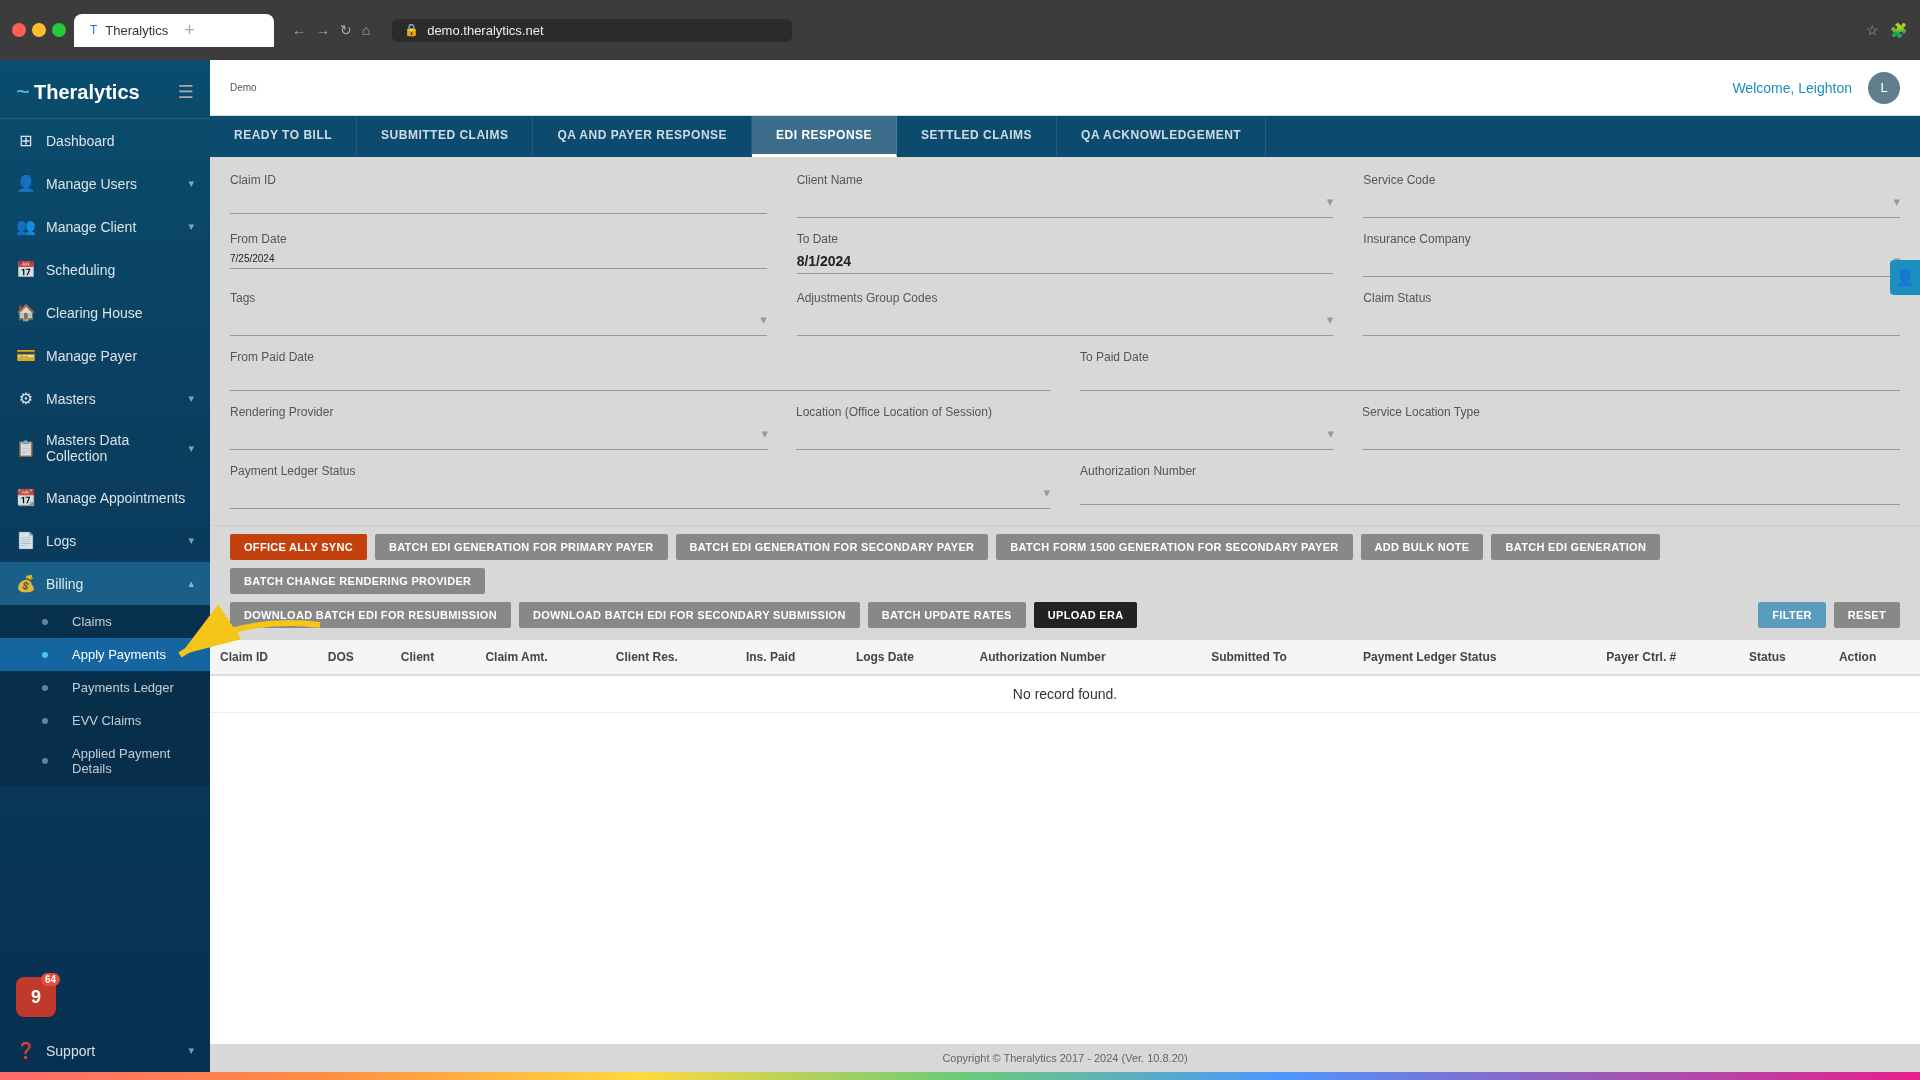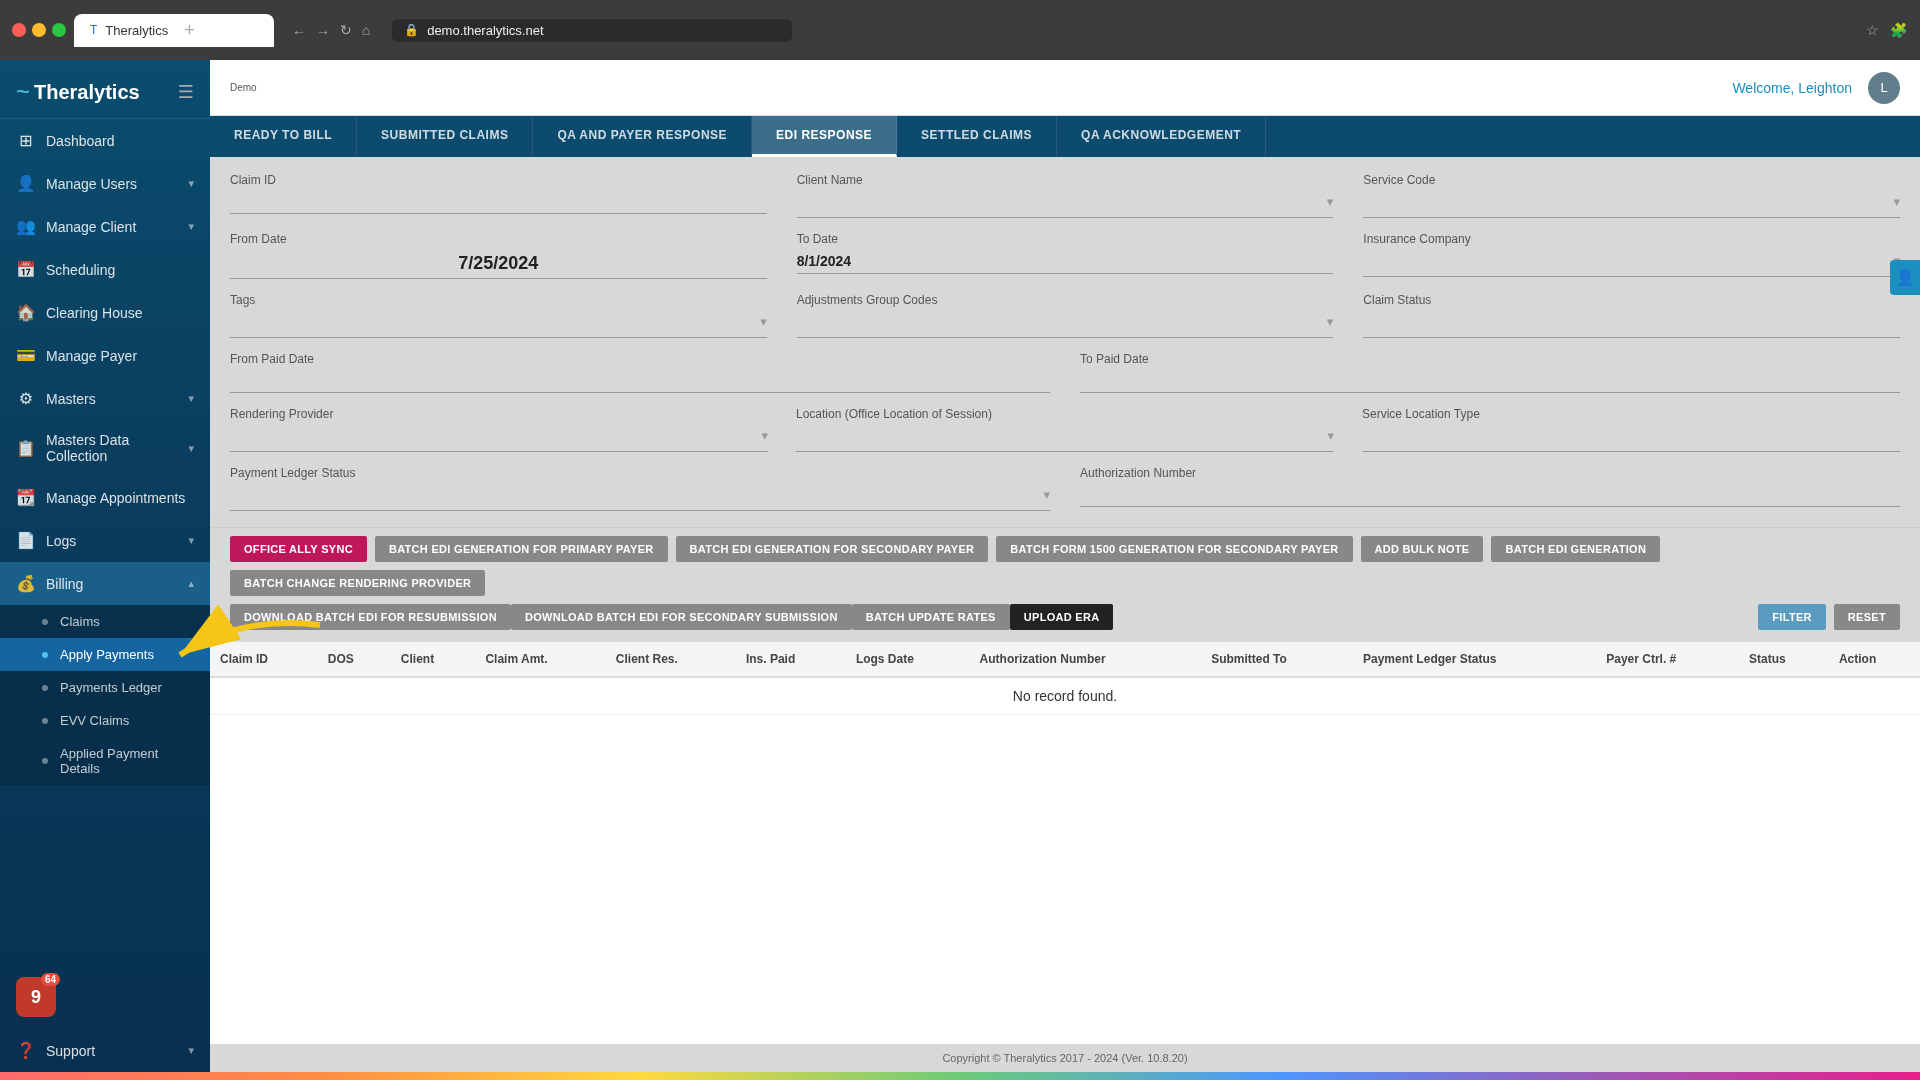--- a/index.html
+++ b/index.html
@@ -23,21 +23,21 @@
     .app-container { display: flex; flex: 1; overflow: hidden; }
 
     
     .sidebar { width: 210px; background: linear-gradient(180deg, #0a4d6e 0%, #0a3d5e 40%, #083050 100%); color: #fff; display: flex; flex-direction: column; flex-shrink: 0; overflow-y: auto; }
     .sidebar-logo { padding: 18px 16px 12px; display: flex; align-items: center; justify-content: space-between; border-bottom: 1px solid rgba(255,255,255,0.1); }
     .hamburger { color: #aaa; font-size: 18px; cursor: pointer; }
     .sidebar-item { display: flex; align-items: center; padding: 12px 16px; color: rgba(255,255,255,0.85); font-size: 14px; cursor: pointer; gap: 10px; position: relative; }
     .sidebar-item .icon { font-size: 16px; width: 20px; text-align: center; }
     .sidebar-item .chevron { margin-left: auto; font-size: 11px; color: rgba(255,255,255,0.5); }
     .sidebar-sub { background: rgba(0,0,0,0.15); }
-    .sidebar-sub-item { display: flex; align-items: center; padding: 9px 16px 9px 42px; color: rgba(255,255,255,0.75); font-size: 13px; cursor: pointer; gap: 12px; }
+    .sidebar-sub-item { display: flex; align-items: center; padding: 9px 16px 9px 42px; color: rgba(255,255,255,0.75); font-size: 13px; cursor: pointer; gap: 24px; }
     .sidebar-sub-item.active { color: #fff; background: #1565a0; }
     .sidebar-sub-item .dot-indicator { width: 6px; height: 6px; border-radius: 50%; background: rgba(255,255,255,0.4); flex-shrink: 0; }
     .sidebar-sub-item.active .dot-indicator { background: #4fc3e8; }
 
     
     .main-content { flex: 1; display: flex; flex-direction: column; overflow: hidden; background: #e8e8e8; }
 
     
     .top-bar { background: #fff; padding: 10px 20px; display: flex; align-items: center; justify-content: space-between; border-bottom: 1px solid #ddd; flex-shrink: 0; height: 56px; }
     .top-bar-right { display: flex; align-items: center; gap: 16px; }
@@ -53,21 +53,21 @@
     .filter-area { background: #d8d8d8; padding: 16px 20px; flex-shrink: 0; }
     .filter-field { display: flex; flex-direction: column; gap: 3px; flex: 1; }
     .filter-field label { font-size: 12px; color: #555; font-weight: 500; }
     .filter-field input, .filter-field select { background: transparent; border: none; border-bottom: 1px solid #999; padding: 4px 0; font-size: 13px; color: #333; outline: none; width: 100%; }
     .field-with-arrow { display: flex; align-items: center; justify-content: space-between; border-bottom: 1px solid #999; padding-bottom: 4px; }
     .field-with-arrow span { font-size: 13px; color: #999; }
 
     
     .action-buttons { background: #d8d8d8; padding: 8px 20px 12px; display: flex; flex-wrap: wrap; gap: 8px; flex-shrink: 0; border-top: 1px solid #ccc; }
     .btn-action { padding: 7px 14px; font-size: 11px; font-weight: 600; border: none; cursor: pointer; border-radius: 2px; text-transform: uppercase; letter-spacing: 0.3px; }
-    .btn-dark { background: #be185d; color: #fff; }
+    .btn-dark { background: #c2410c; color: #fff; }
     .btn-gray { background: #888; color: #fff; }
     .btn-filter { background: #5a9cc0; color: #fff; }
     .btn-reset { background: #888; color: #fff; }
 
     
     .table-container { flex: 1; background: #fff; overflow: auto; }
     .data-table { width: 100%; border-collapse: collapse; font-size: 12px; }
     .data-table thead tr { background: #f5f5f5; border-bottom: 2px solid #ddd; }
     .data-table th { padding: 10px 10px; text-align: left; color: #444; font-weight: 600; font-size: 12px; white-space: nowrap; }
     .data-table td { padding: 10px; border-bottom: 1px solid #eee; color: #333; }
@@ -262,21 +262,21 @@
           <div class="field-with-arrow">
             <input type="text" style="background: transparent; border: none; outline: none; width: 100%;">
             <span style="color:#999;">▾</span>
           </div>
         </div>
       </div>
 
       <div style="display:grid;grid-template-columns:1fr 1fr 1fr;gap:12px 30px;margin-bottom:14px;">
         <div class="filter-field">
           <label>From Date</label>
-          <input type="text" style="background: transparent; border-top: none; border-right: none; border-left: none; border-image: initial; border-bottom: 1px solid rgb(153, 153, 153); outline: none; width: 100%; font-size: 18px; font-weight: 700; color: rgb(34, 34, 34); text-align: center;" value="7/25/2024">
+          <input type="text" style="background: transparent; border-top: none; border-right: none; border-left: none; border-image: initial; border-bottom: 1px solid rgb(153, 153, 153); outline: none; width: 100%; font-size: 10px; font-weight: 400; color: rgb(34, 34, 34);" value="7/25/2024">
         </div>
         <div class="filter-field">
           <label>To Date</label>
           <input type="text" style="background: transparent; border-top: none; border-right: none; border-left: none; border-image: initial; border-bottom: 1px solid rgb(153, 153, 153); outline: none; width: 100%; font-size: 14px; font-weight: 600; color: rgb(34, 34, 34);" value="8/1/2024">
         </div>
         <div class="filter-field">
           <label>Insurance Company</label>
           <div class="field-with-arrow">
             <input type="text" style="background: transparent; border: none; outline: none; width: 100%;">
             <span style="color:#999;">▾</span>
@@ -357,21 +357,21 @@
     </div>
 
     <div class="action-buttons">
       <button class="btn-action btn-dark">Office Ally Sync</button>
       <button class="btn-action btn-gray">Batch EDI Generation For Primary Payer</button>
       <button class="btn-action btn-gray">Batch EDI Generation For Secondary Payer</button>
       <button class="btn-action btn-gray">Batch Form 1500 Generation For Secondary Payer</button>
       <button class="btn-action btn-gray">Add Bulk Note</button>
       <button class="btn-action btn-gray">Batch EDI Generation</button>
       <button class="btn-action btn-gray">Batch Change Rendering Provider</button>
-      <div style="width:100%;display:flex;gap:0;flex-wrap:wrap;align-items:center;">
+      <div style="width:100%;display:flex;gap:8px;flex-wrap:wrap;align-items:center;">
         <button class="btn-action btn-gray">Download Batch EDI For Resubmission</button>
         <button class="btn-action btn-gray">Download Batch EDI For Secondary Submission</button>
         <button class="btn-action btn-gray">Batch Update Rates</button>
         <button class="btn-action" style="background:#222;color:#fff;">Upload ERA</button>
         <div style="margin-left:auto;display:flex;gap:8px;">
           <button class="btn-action btn-filter">Filter</button>
           <button class="btn-action btn-reset">Reset</button>
         </div>
       </div>
     </div>

